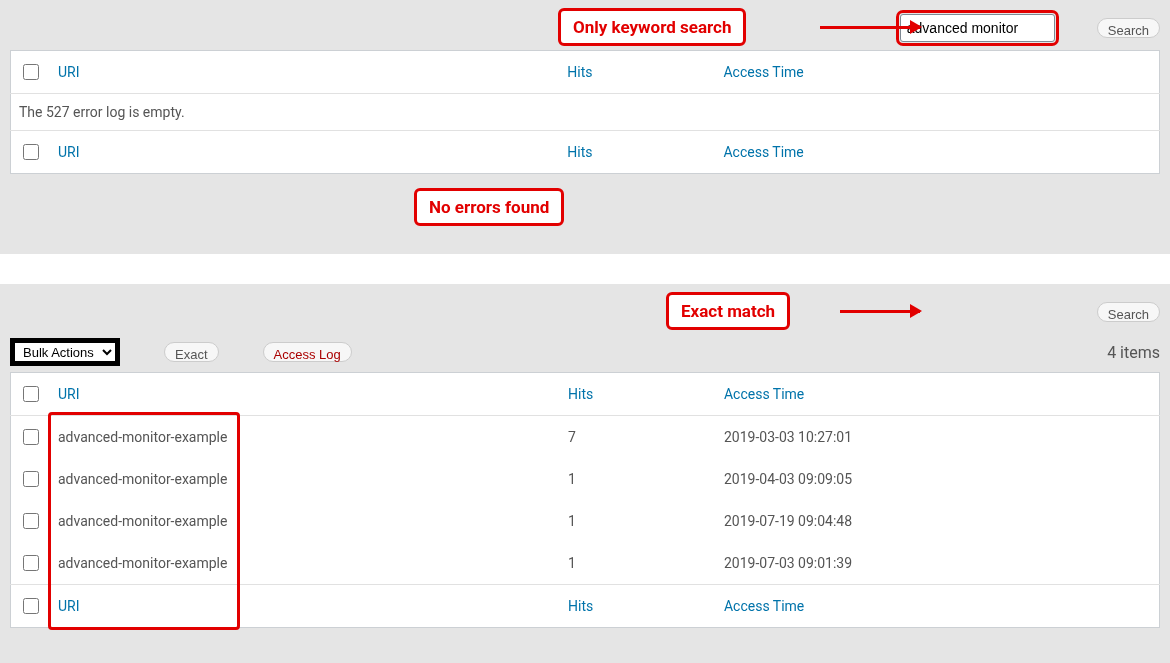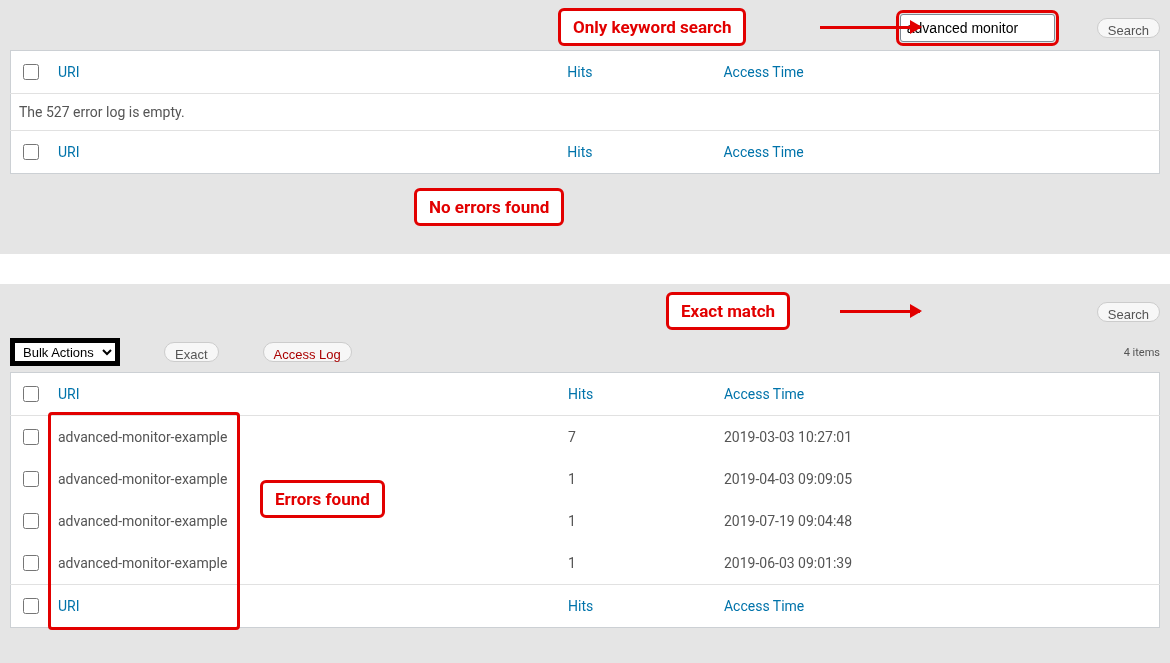--- a/index.html
+++ b/index.html
@@ -56,21 +56,21 @@
   .actions-row {
     display: flex;
     align-items: center;
     gap: 8px;
     padding: 4px 0 6px 0;
     position: relative;
   }
   .actions-row .items-count {
     margin-left: auto;
     color:#555;
-    font-size:11px;
+    font-size:16px;
     text-align:center;
   }
   .bulk-select {
     height:28px;
     border:5px solid #000000;
     background:#fff;
     font-size:13px;
     padding:0 4px;
   }
   table.wp-list {
@@ -219,23 +219,20 @@
       <option>Bulk Actions</option>
     </select>
     <button class="btn">Exact</button>
     <button class="btn btn-danger">Access Log</button>
     <span class="items-count">4 items</span>
   </div>
 
   <div class="rel">
 
     <div class="hl-col" style="left:38px; top:40px; width:192px; height:218px;"></div>
-    <div class="callout callout-box" style="left:250px; top:108px;">
-      <span>Errors found</span>
-    </div>
 
     <table class="wp-list">
       <thead>
         <tr>
           <th class="cb-col"><input type="checkbox" class="row-check" style=""></th>
           <th class="col-uri"><a href="#">URI</a></th>
           <th class="col-hits"><a href="#">Hits</a></th>
           <th class="col-access"><a href="#">Access Time</a></th>
         </tr>
       </thead>
@@ -255,21 +252,21 @@
         <tr class="data-row">
           <td class="cb-col"><input type="checkbox" class="row-check" style=""></td>
           <td>advanced-monitor-example</td>
           <td>1</td>
           <td>2019-07-19 09:04:48</td>
         </tr>
         <tr class="data-row">
           <td class="cb-col"><input type="checkbox" class="row-check" style=""></td>
           <td>advanced-monitor-example</td>
           <td>1</td>
-          <td>2019-06-03 09:01:39</td>
+          <td>2019-07-03 09:01:39</td>
         </tr>
       </tbody>
       <tfoot>
         <tr>
           <th class="cb-col"><input type="checkbox" class="row-check" style=""></th>
           <th><a href="#">URI</a></th>
           <th><a href="#">Hits</a></th>
           <th><a href="#">Access Time</a></th>
         </tr>
       </tfoot>

